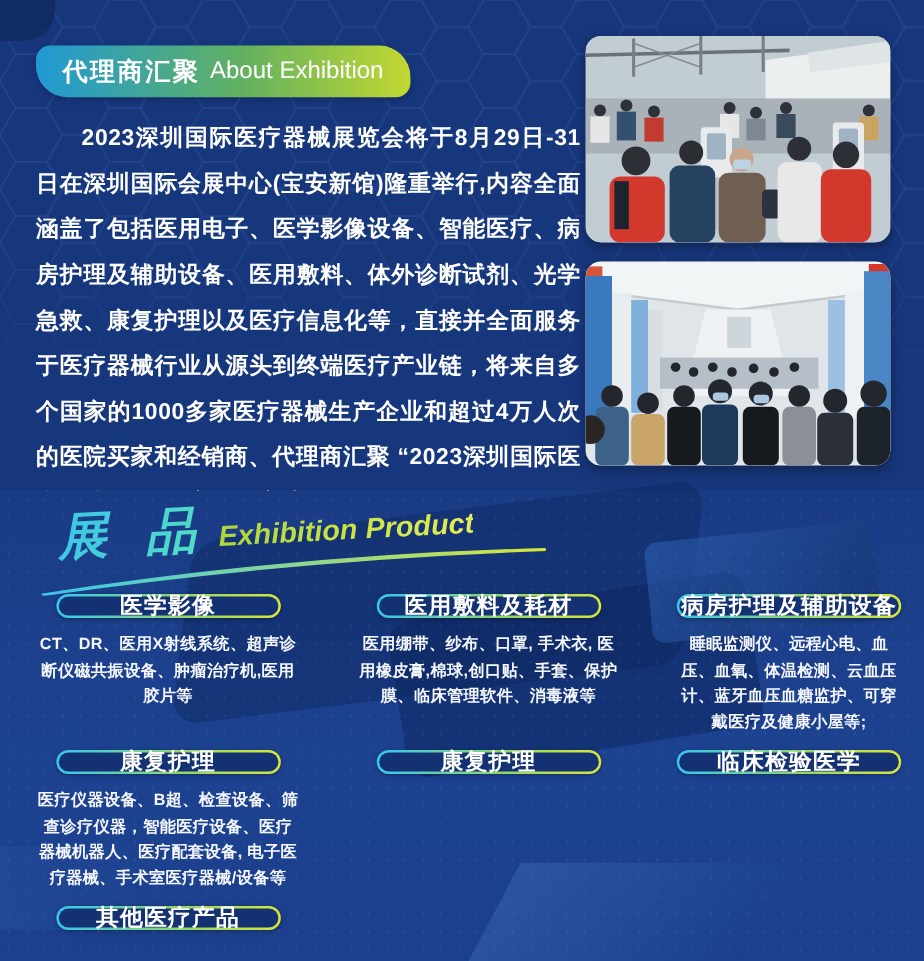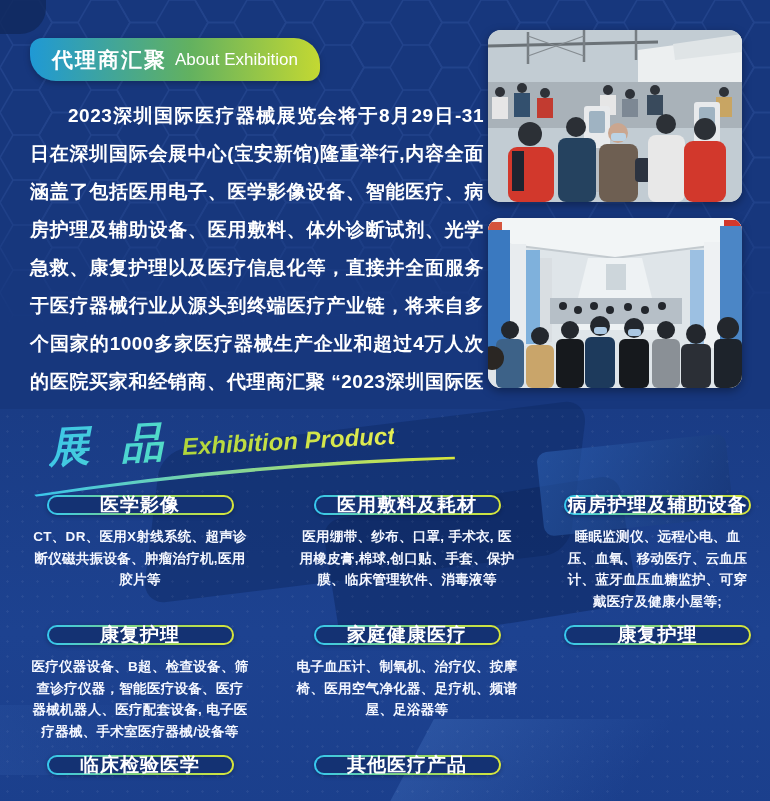--- a/index.html
+++ b/index.html
@@ -13,21 +13,21 @@
             -webkit-mask-image:linear-gradient(#000 55%,transparent);
             mask-image:linear-gradient(#000 55%,transparent); }
   .corner-decor { position:absolute; top:-18px; left:-18px; width:64px; height:52px;
                   background:#10295e; border-radius:0 0 26px 0; opacity:.85; }
 
   .badge { position:absolute; top:38px; left:30px; height:43px; padding:0 22px;
            display:inline-flex; align-items:center; gap:8px;
            background:linear-gradient(90deg,#1f99d5 0%,#62b160 55%,#c3d832 100%);
            border-radius:12px 26px 12px 26px; box-shadow:0 2px 6px rgba(0,0,0,.25); }
   .badge .zh { font-size:21px; font-weight:700; letter-spacing:2px; }
-  .badge .en { font-size:17px; font-weight:400; }
+  .badge .en { font-size:20px; font-weight:400; }
 
   .about-paragraph { position:absolute; top:97px; left:30px; width:454px;
                      font-size:19px; line-height:38px; font-weight:700;
                      text-indent:2em; letter-spacing:.5px; text-align:justify; }
 
   .photo-col { position:absolute; top:30px; right:28px; width:254px; }
   .photo { width:254px; border-radius:13px; overflow:hidden; display:block;
            box-shadow:0 3px 10px rgba(0,0,0,.35); background:#c8d2d8; }
   .photo + .photo { margin-top:16px; }
   .photo svg { display:block; }
@@ -234,37 +234,31 @@
         <div class="pill">
           <div class="pill-inner">医用敷料及耗材</div>
         </div>
         <div class="cat-desc">医用绷带、纱布、口罩, 手术衣, 医用橡皮膏,棉球,创口贴、手套、保护膜、临床管理软件、消毒液等</div>
       </div>
 
       <div class="cat">
         <div class="pill">
           <div class="pill-inner">病房护理及辅助设备</div>
         </div>
-        <div class="cat-desc">睡眠监测仪、远程心电、血压、血氧、移动医疗、云血压计、蓝牙血压血糖监护、可穿戴医疗及健康小屋等;</div>
+        <div class="cat-desc">睡眠监测仪、远程心电、血压、血氧、体温检测、云血压计、蓝牙血压血糖监护、可穿戴医疗及健康小屋等;</div>
       </div>
 
       <div class="cat">
         <div class="pill">
           <div class="pill-inner">康复护理</div>
         </div>
         <div class="cat-desc">医疗仪器设备、B超、检查设备、筛查诊疗仪器，智能医疗设备、医疗器械机器人、医疗配套设备, 电子医疗器械、手术室医疗器械/设备等</div>
       </div>
 
 
-      <div class="cat">
-        <div class="pill">
-          <div class="pill-inner">家庭健康医疗</div>
-        </div>
-        <div class="cat-desc">电子血压计、制氧机、治疗仪、按摩椅、医用空气净化器、足疗机、频谱屋、足浴器等</div>
-      </div>
 
       <div class="cat">
         <div class="pill">
           <div class="pill-inner">康复护理</div>
         </div>
 
       </div>
 
       <div class="cat">
         <div class="pill">

